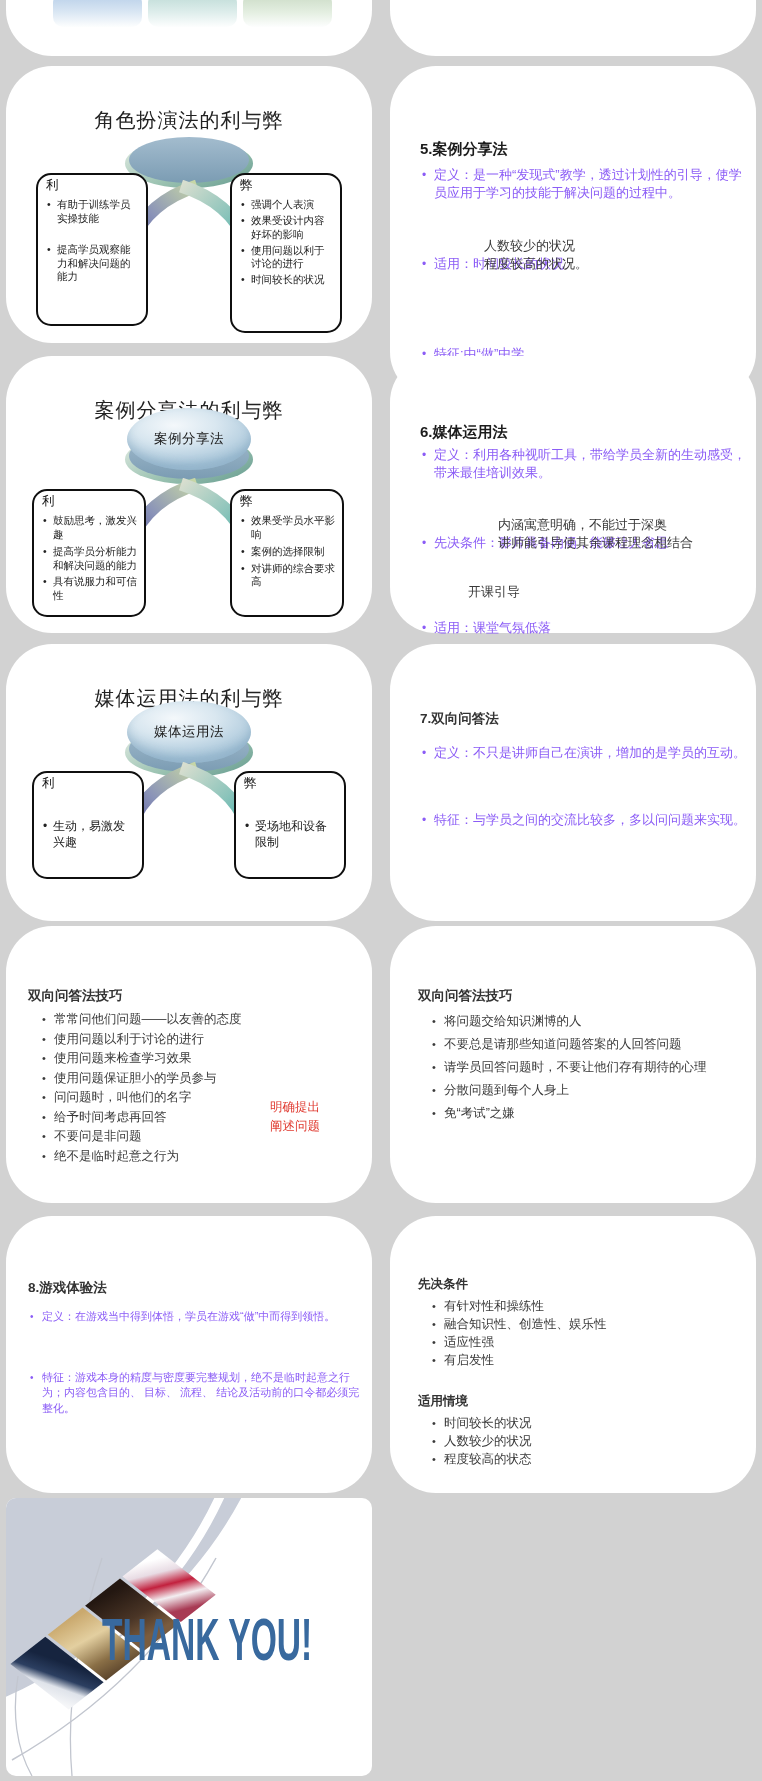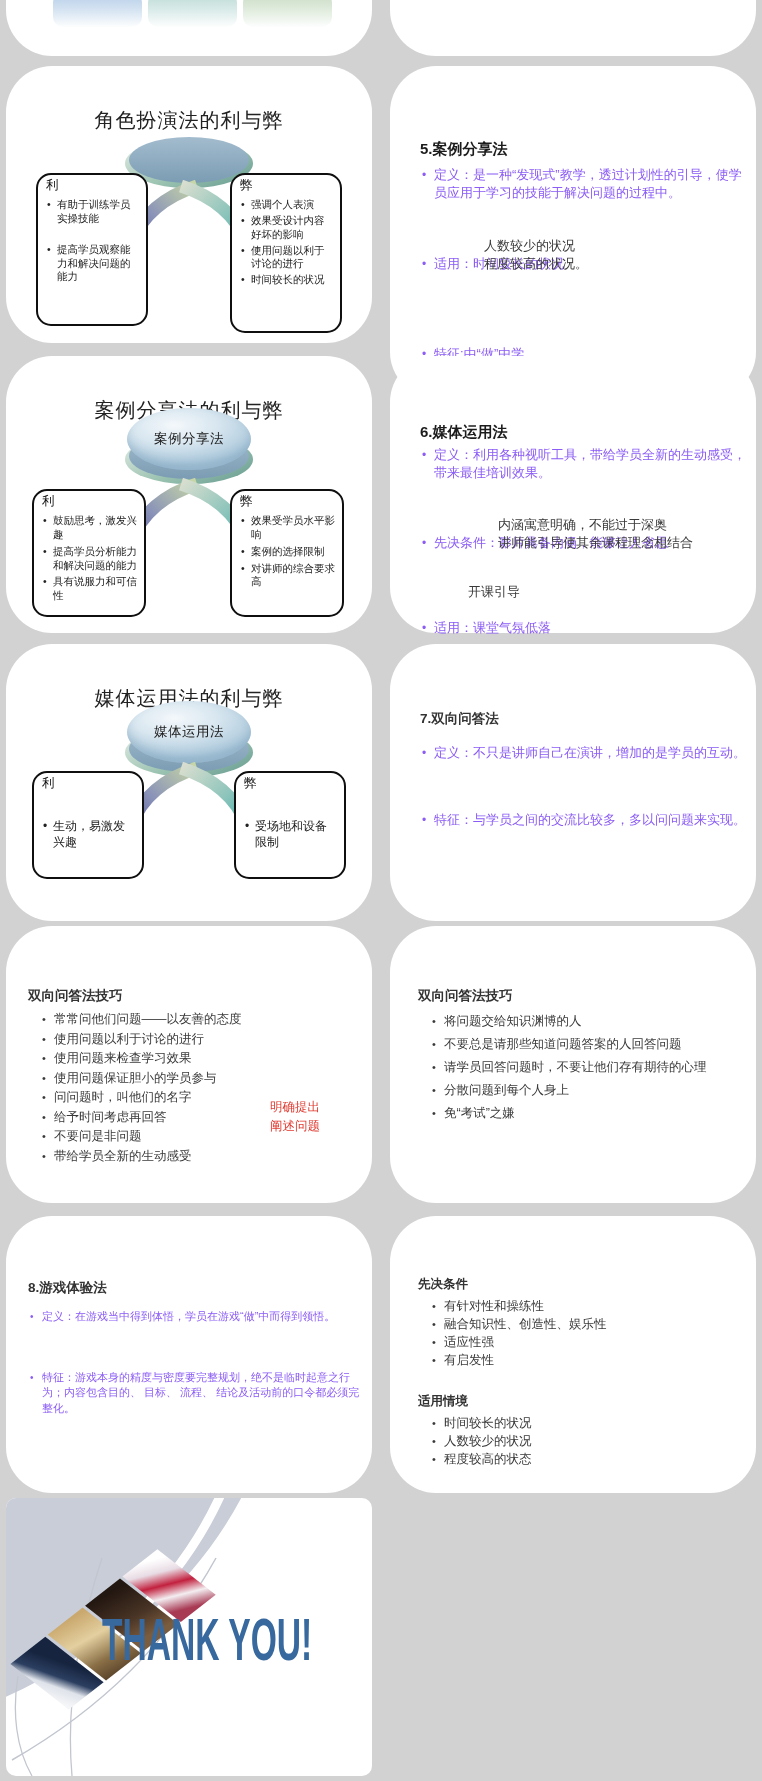--- a/index.html
+++ b/index.html
@@ -230,21 +230,21 @@
   <section class="slide col-l" style="top:926px;height:277px">
     <h2 class="abs t-norm" style="left:22px;top:50px">双向问答法技巧</h2>
     <ul class="abs list tips-l" style="left:22px;top:72px;width:230px">
       <li>常常问他们问题——以友善的态度</li>
       <li>使用问题以利于讨论的进行</li>
       <li>使用问题来检查学习效果</li>
       <li>使用问题保证胆小的学员参与</li>
       <li>问问题时，叫他们的名字</li>
       <li>给予时间考虑再回答</li>
       <li>不要问是非问题</li>
-      <li>带给学员全新的生动感受</li>
+      <li>绝不是临时起意之行为</li>
     </ul>
     <div class="abs" style="left:264px;top:172px">
       <div class="annot">明确提出</div>
       <div class="annot">阐述问题</div>
     </div>
   </section>
 
   <section class="slide col-r" style="top:926px;height:277px">
     <h2 class="abs t-norm" style="left:28px;top:50px">双向问答法技巧</h2>
     <ul class="abs list tips-r" style="left:28px;top:72px;width:320px">

